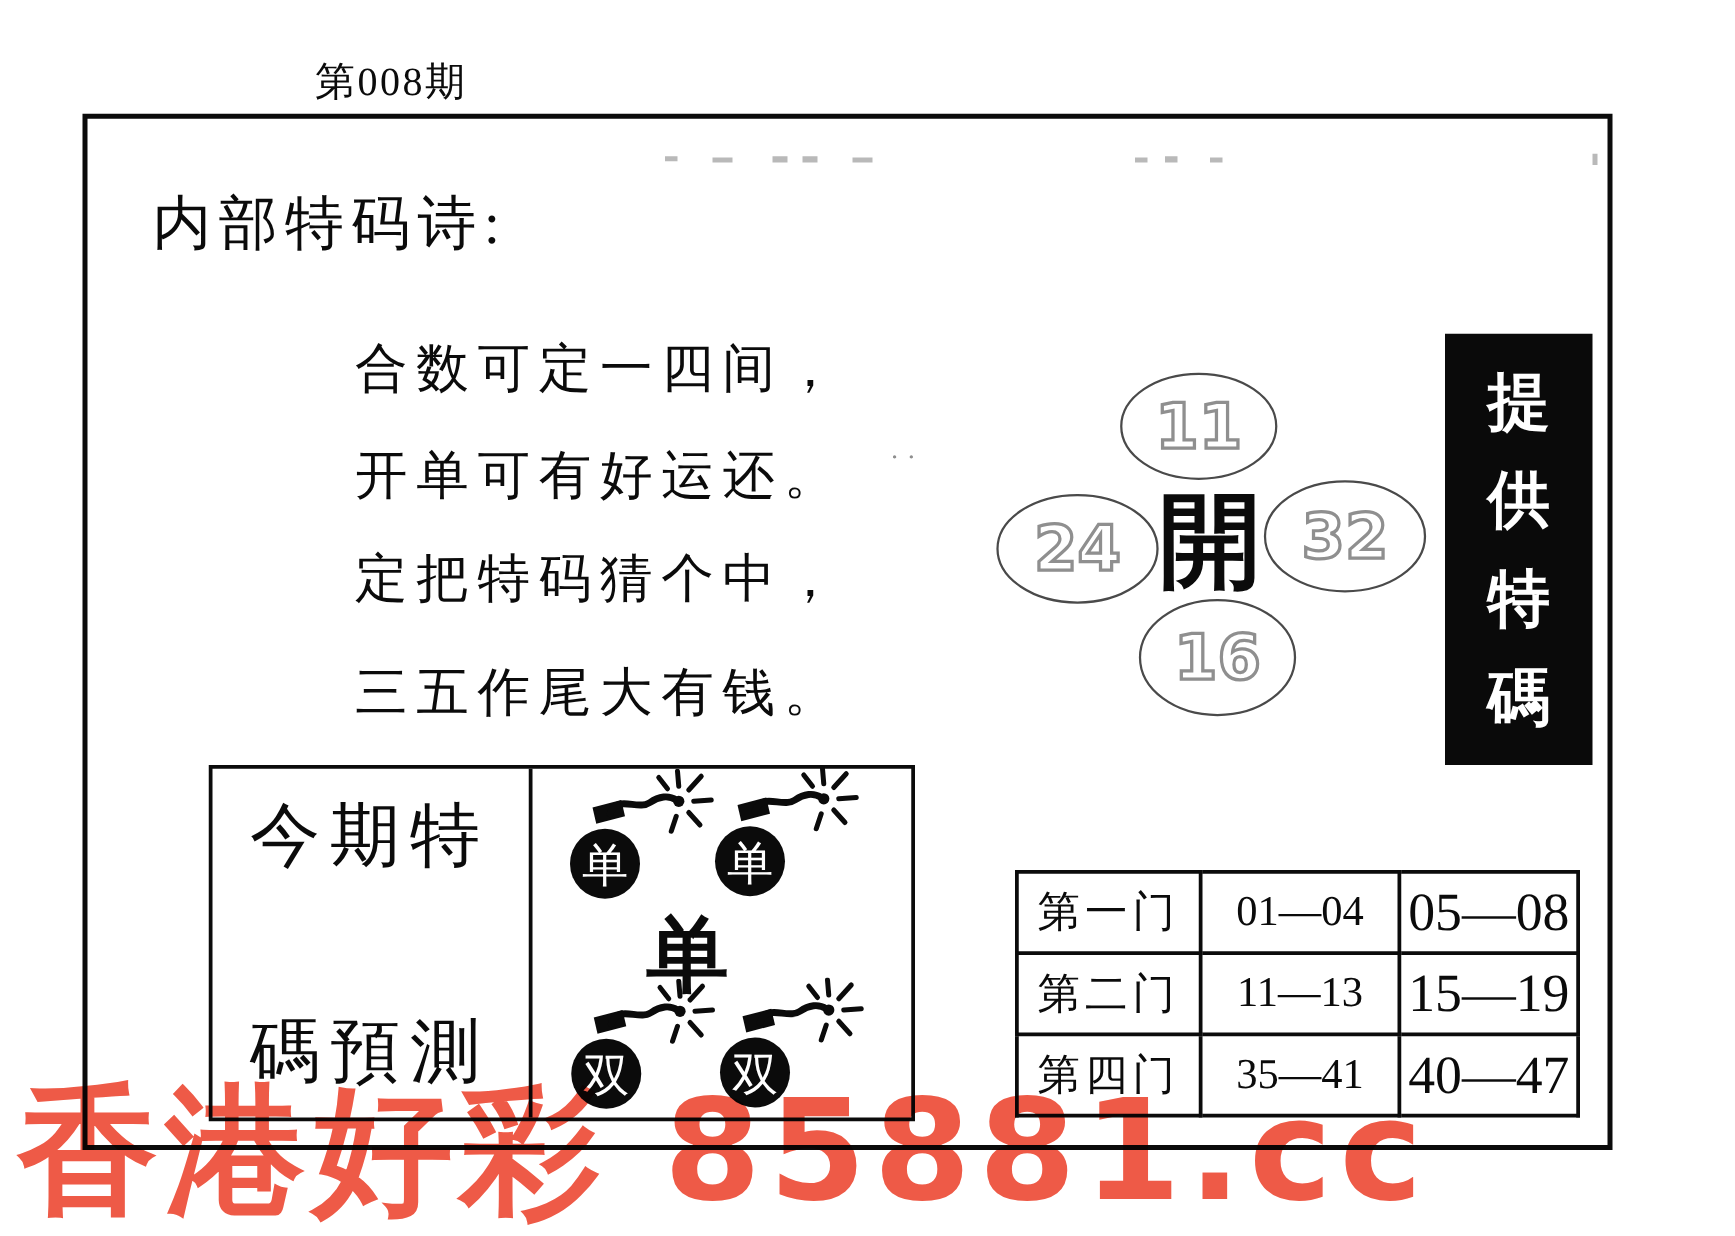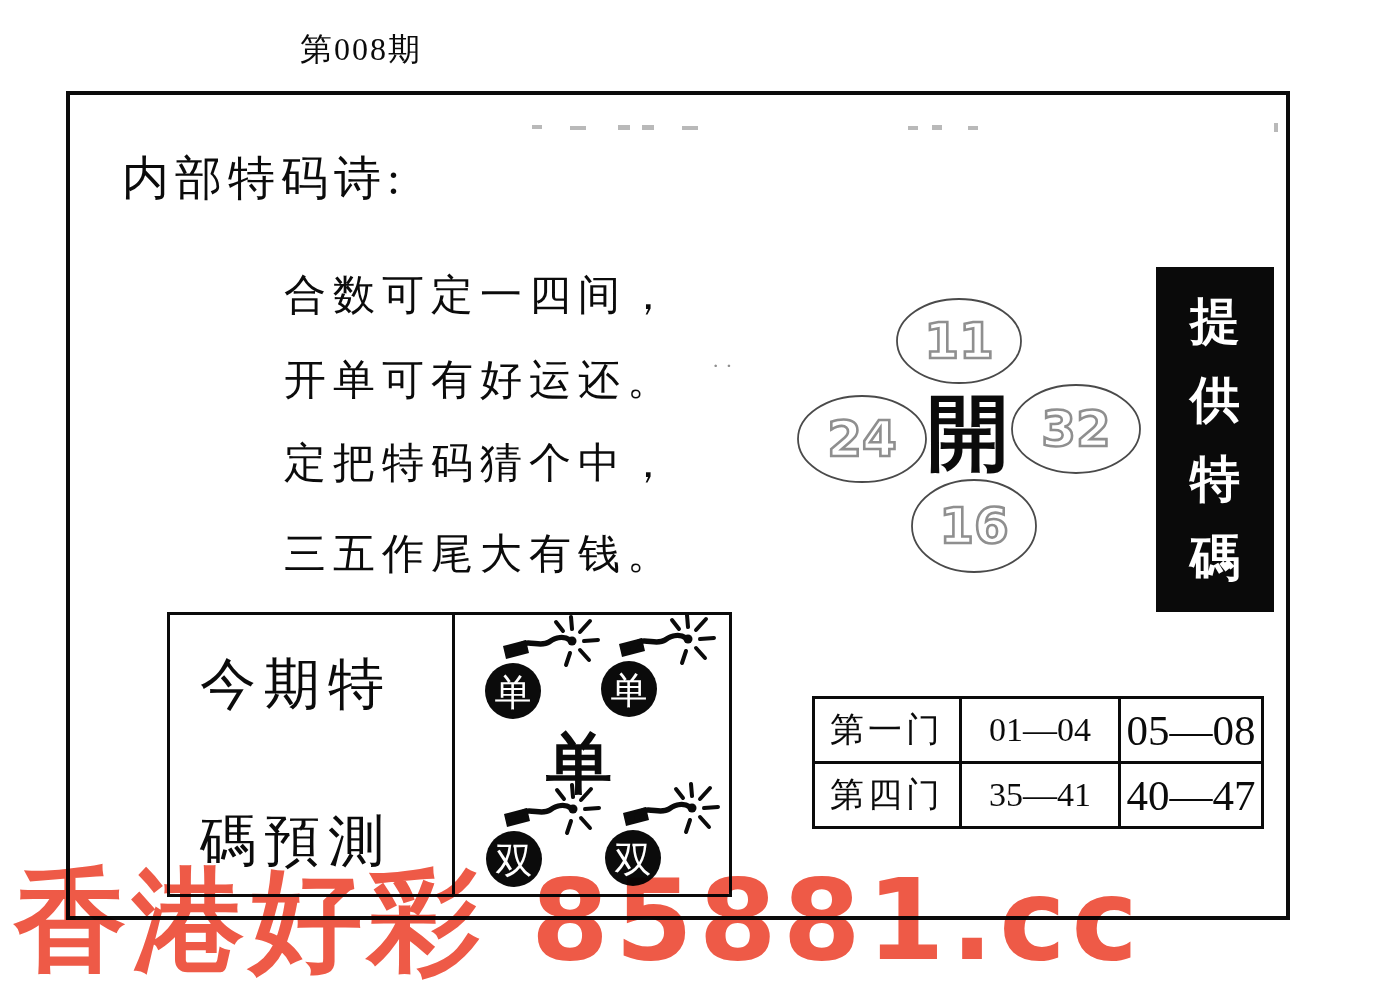--- a/index.html
+++ b/index.html
@@ -2,42 +2,42 @@
 <html><head>
 <meta charset="utf-8">
 <style>
   html,body{margin:0;padding:0;background:#ffffff;}
   #stage{
     position:relative;width:1388px;height:989px;background:#ffffff;
     font-family:"Liberation Serif","DejaVu Serif",serif;color:#0b0b0b;overflow:hidden;
   }
   .abs{position:absolute;}
   
-  .issue-label{left:252px;top:28px;font-size:32px;letter-spacing:2px;margin-left:48px;}
+  .issue-label{left:252px;top:44px;font-size:32px;letter-spacing:2px;}
   .main-title{left:383px;top:0px;font-size:93px;font-weight:bold;letter-spacing:2px;white-space:nowrap;}
   
   .main-box{left:66px;top:91px;width:1224px;height:829px;border:4px solid #0b0b0b;box-sizing:border-box;}
   .poem-heading{left:52px;top:52px;font-size:47px;letter-spacing:6px;white-space:nowrap;}
   .poem-line{left:214px;font-size:42px;letter-spacing:7px;white-space:nowrap;}
   .poem-line.l1{top:172px;}
   .poem-line.l2{top:257px;}
   .poem-line.l3{top:340px;}
   .poem-line.l4{top:431px;}
   
   .wheel{left:714px;top:190px;width:372px;height:302px;}
   
   .side-banner{left:1086px;top:172px;width:118px;height:345px;background:#0a0a0a;
     display:flex;flex-direction:column;align-items:center;justify-content:space-around;
     padding:14px 0;box-sizing:border-box;}
   .side-banner span{color:#ffffff;font-size:50px;font-weight:bold;line-height:1;}
   
   .pred-table{left:97px;top:517px;width:565px;height:285px;border:3px solid #0b0b0b;
     box-sizing:border-box;display:flex;}
-  .pred-left{width:285px;border-right:3px solid #0b0b0b;box-sizing:border-box;
-    display:flex;flex-direction:column;justify-content:space-between;padding:32px 0 14px 30px;gap:28px;}
+  .pred-left{width:256px;border-right:3px solid #0b0b0b;box-sizing:border-box;
+    display:flex;flex-direction:column;justify-content:space-between;padding:16px 0 14px 30px;gap:28px;}
   .pred-left div{font-size:56px;letter-spacing:8px;white-space:nowrap;}
   .pred-right{position:relative;flex:1;}
   .bomb{position:absolute;width:125px;height:112px;}
   .bomb.b1{left:24px;top:0px;}
   .bomb.b2{left:140px;top:-2px;}
   .bomb.b3{left:25px;top:168px;}
   .bomb.b4{left:144px;top:167px;}
   .pred-center-char{position:absolute;left:84px;top:104px;width:80px;text-align:center;
     font-size:66px;font-weight:bold;}
   
@@ -178,20 +178,25 @@
     </div>
 
     <table class="abs gate-table">
       <tbody>
           <tr>
         <td class="glabel">第一门</td>
         <td class="grange1">01—04</td>
         <td class="grange2">05—08</td>
       </tr>
       <tr>
+        <td class="glabel">第二门</td>
+        <td class="grange1">11—13</td>
+        <td class="grange2">15—19</td>
+      </tr>
+      <tr>
         <td class="glabel">第四门</td>
         <td class="grange1">35—41</td>
         <td class="grange2">40—47</td>
       </tr>
     </tbody>
       </table>
 
   </div>
 
 

